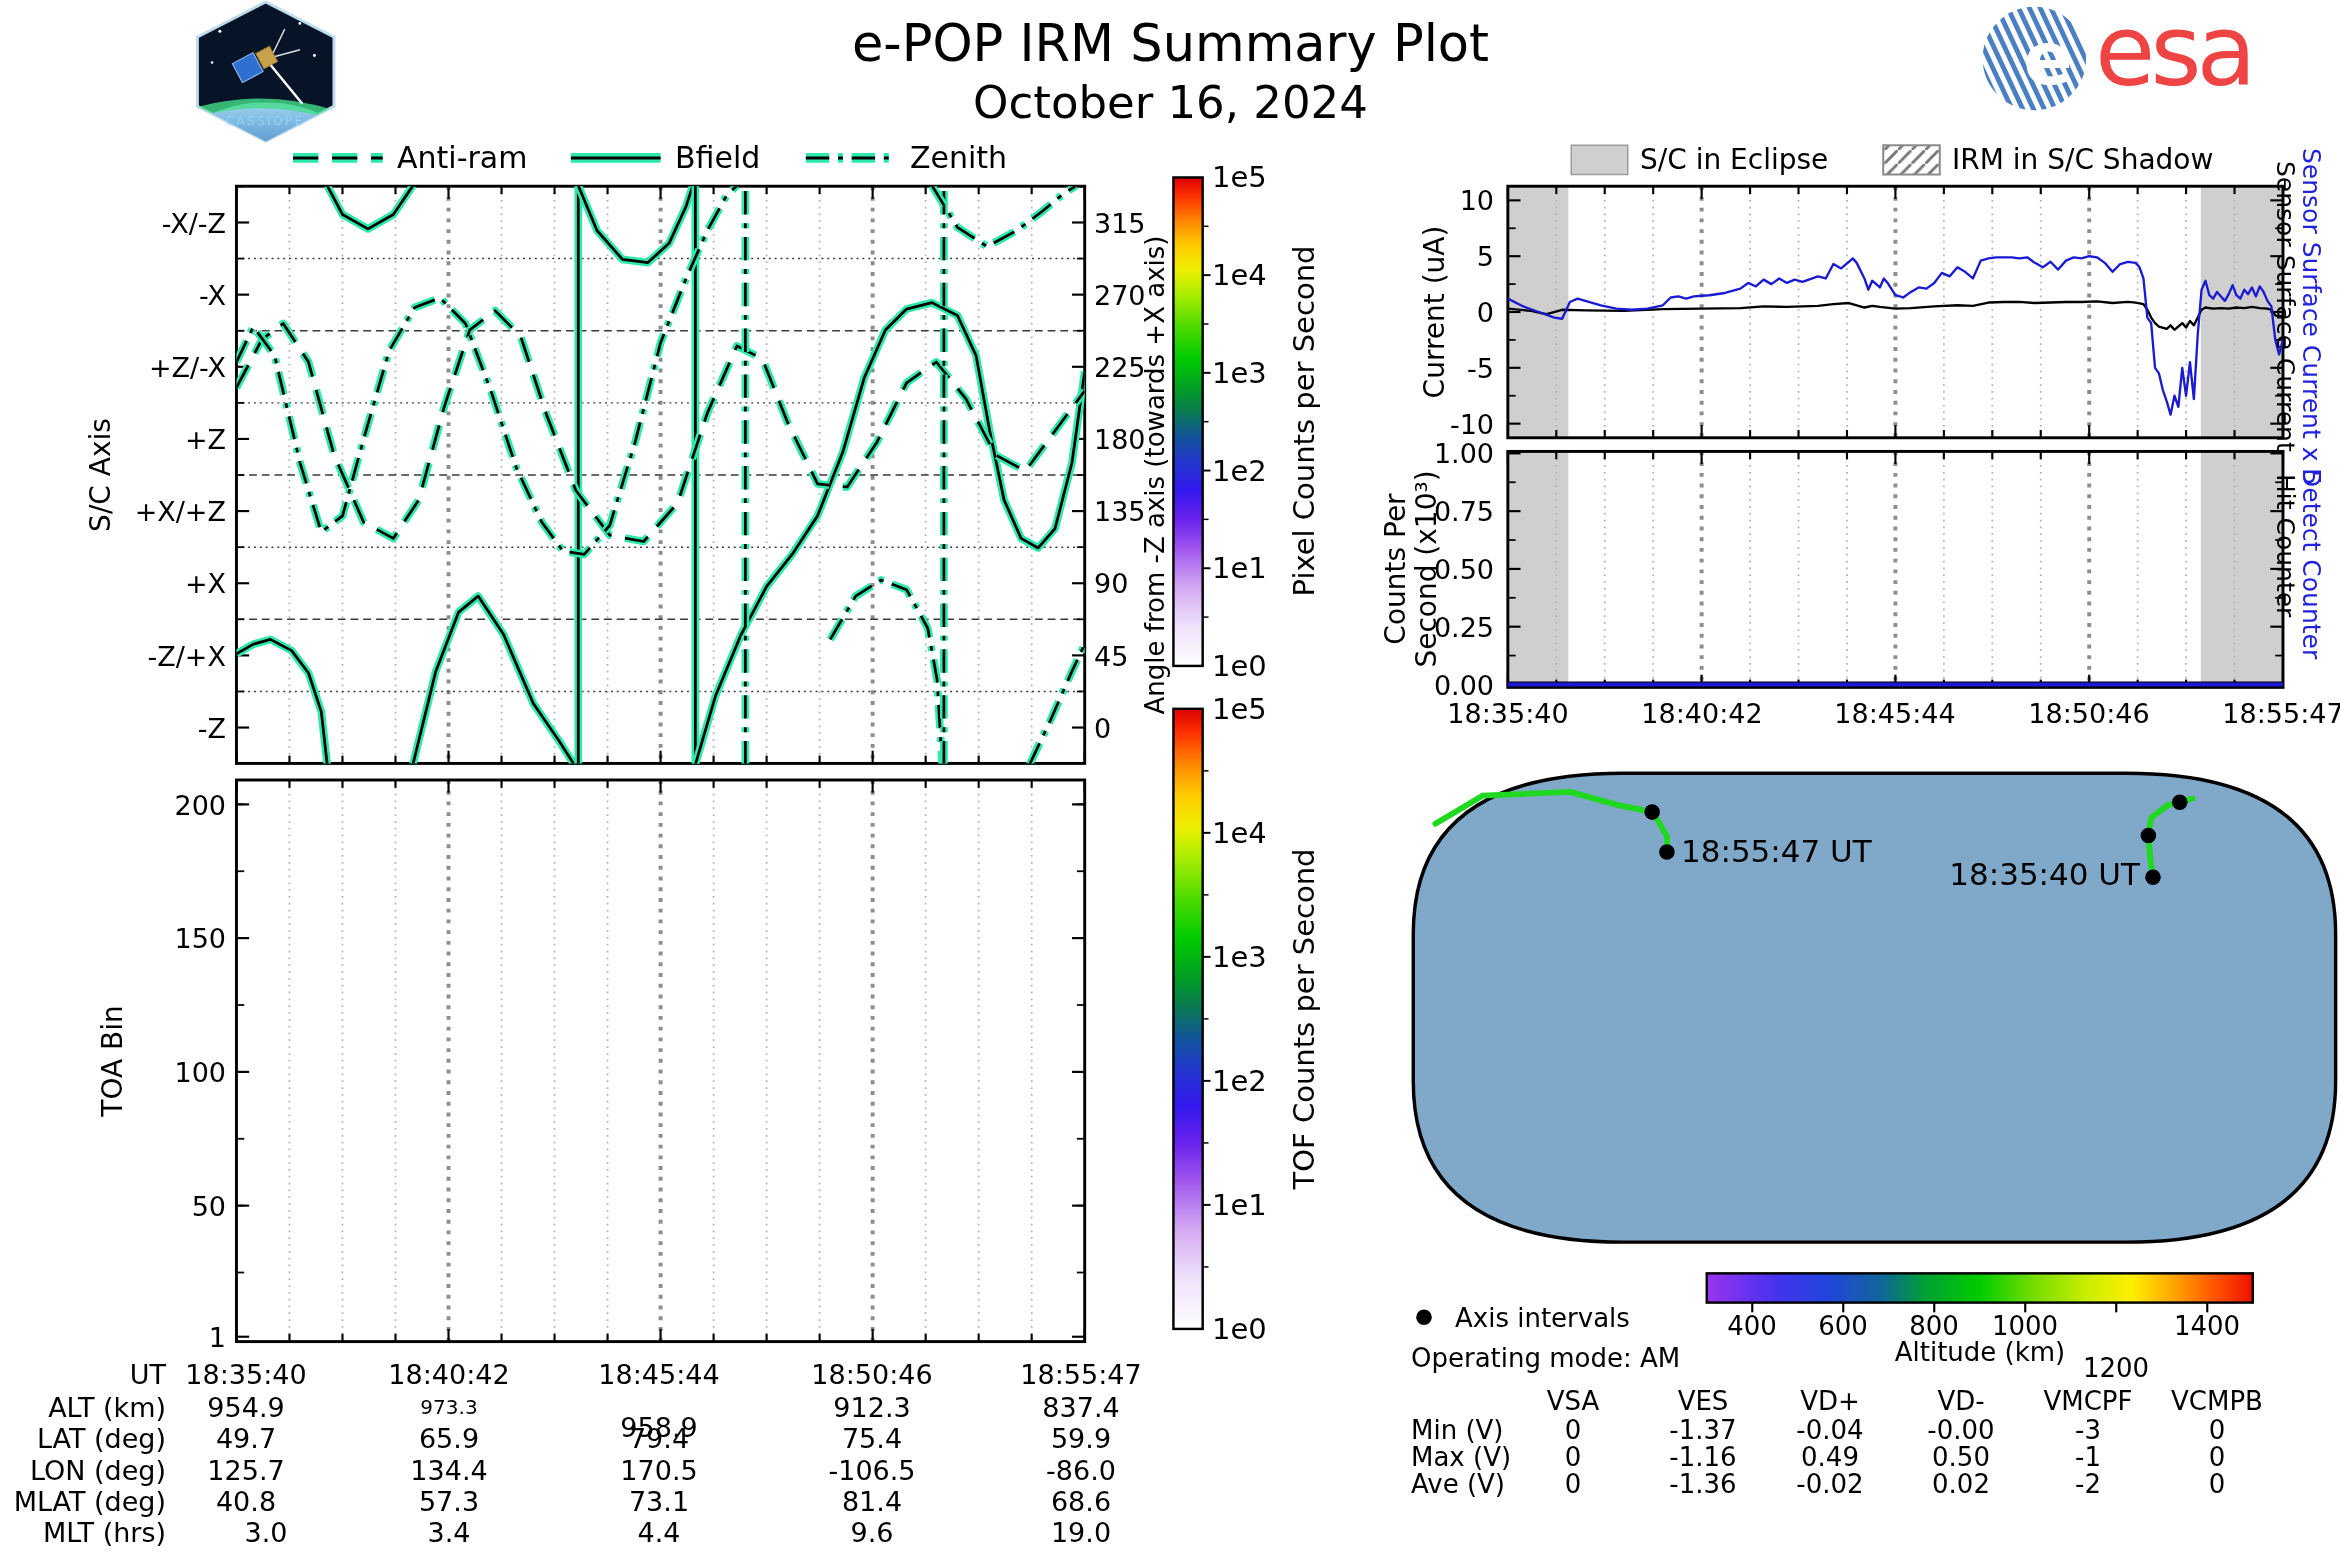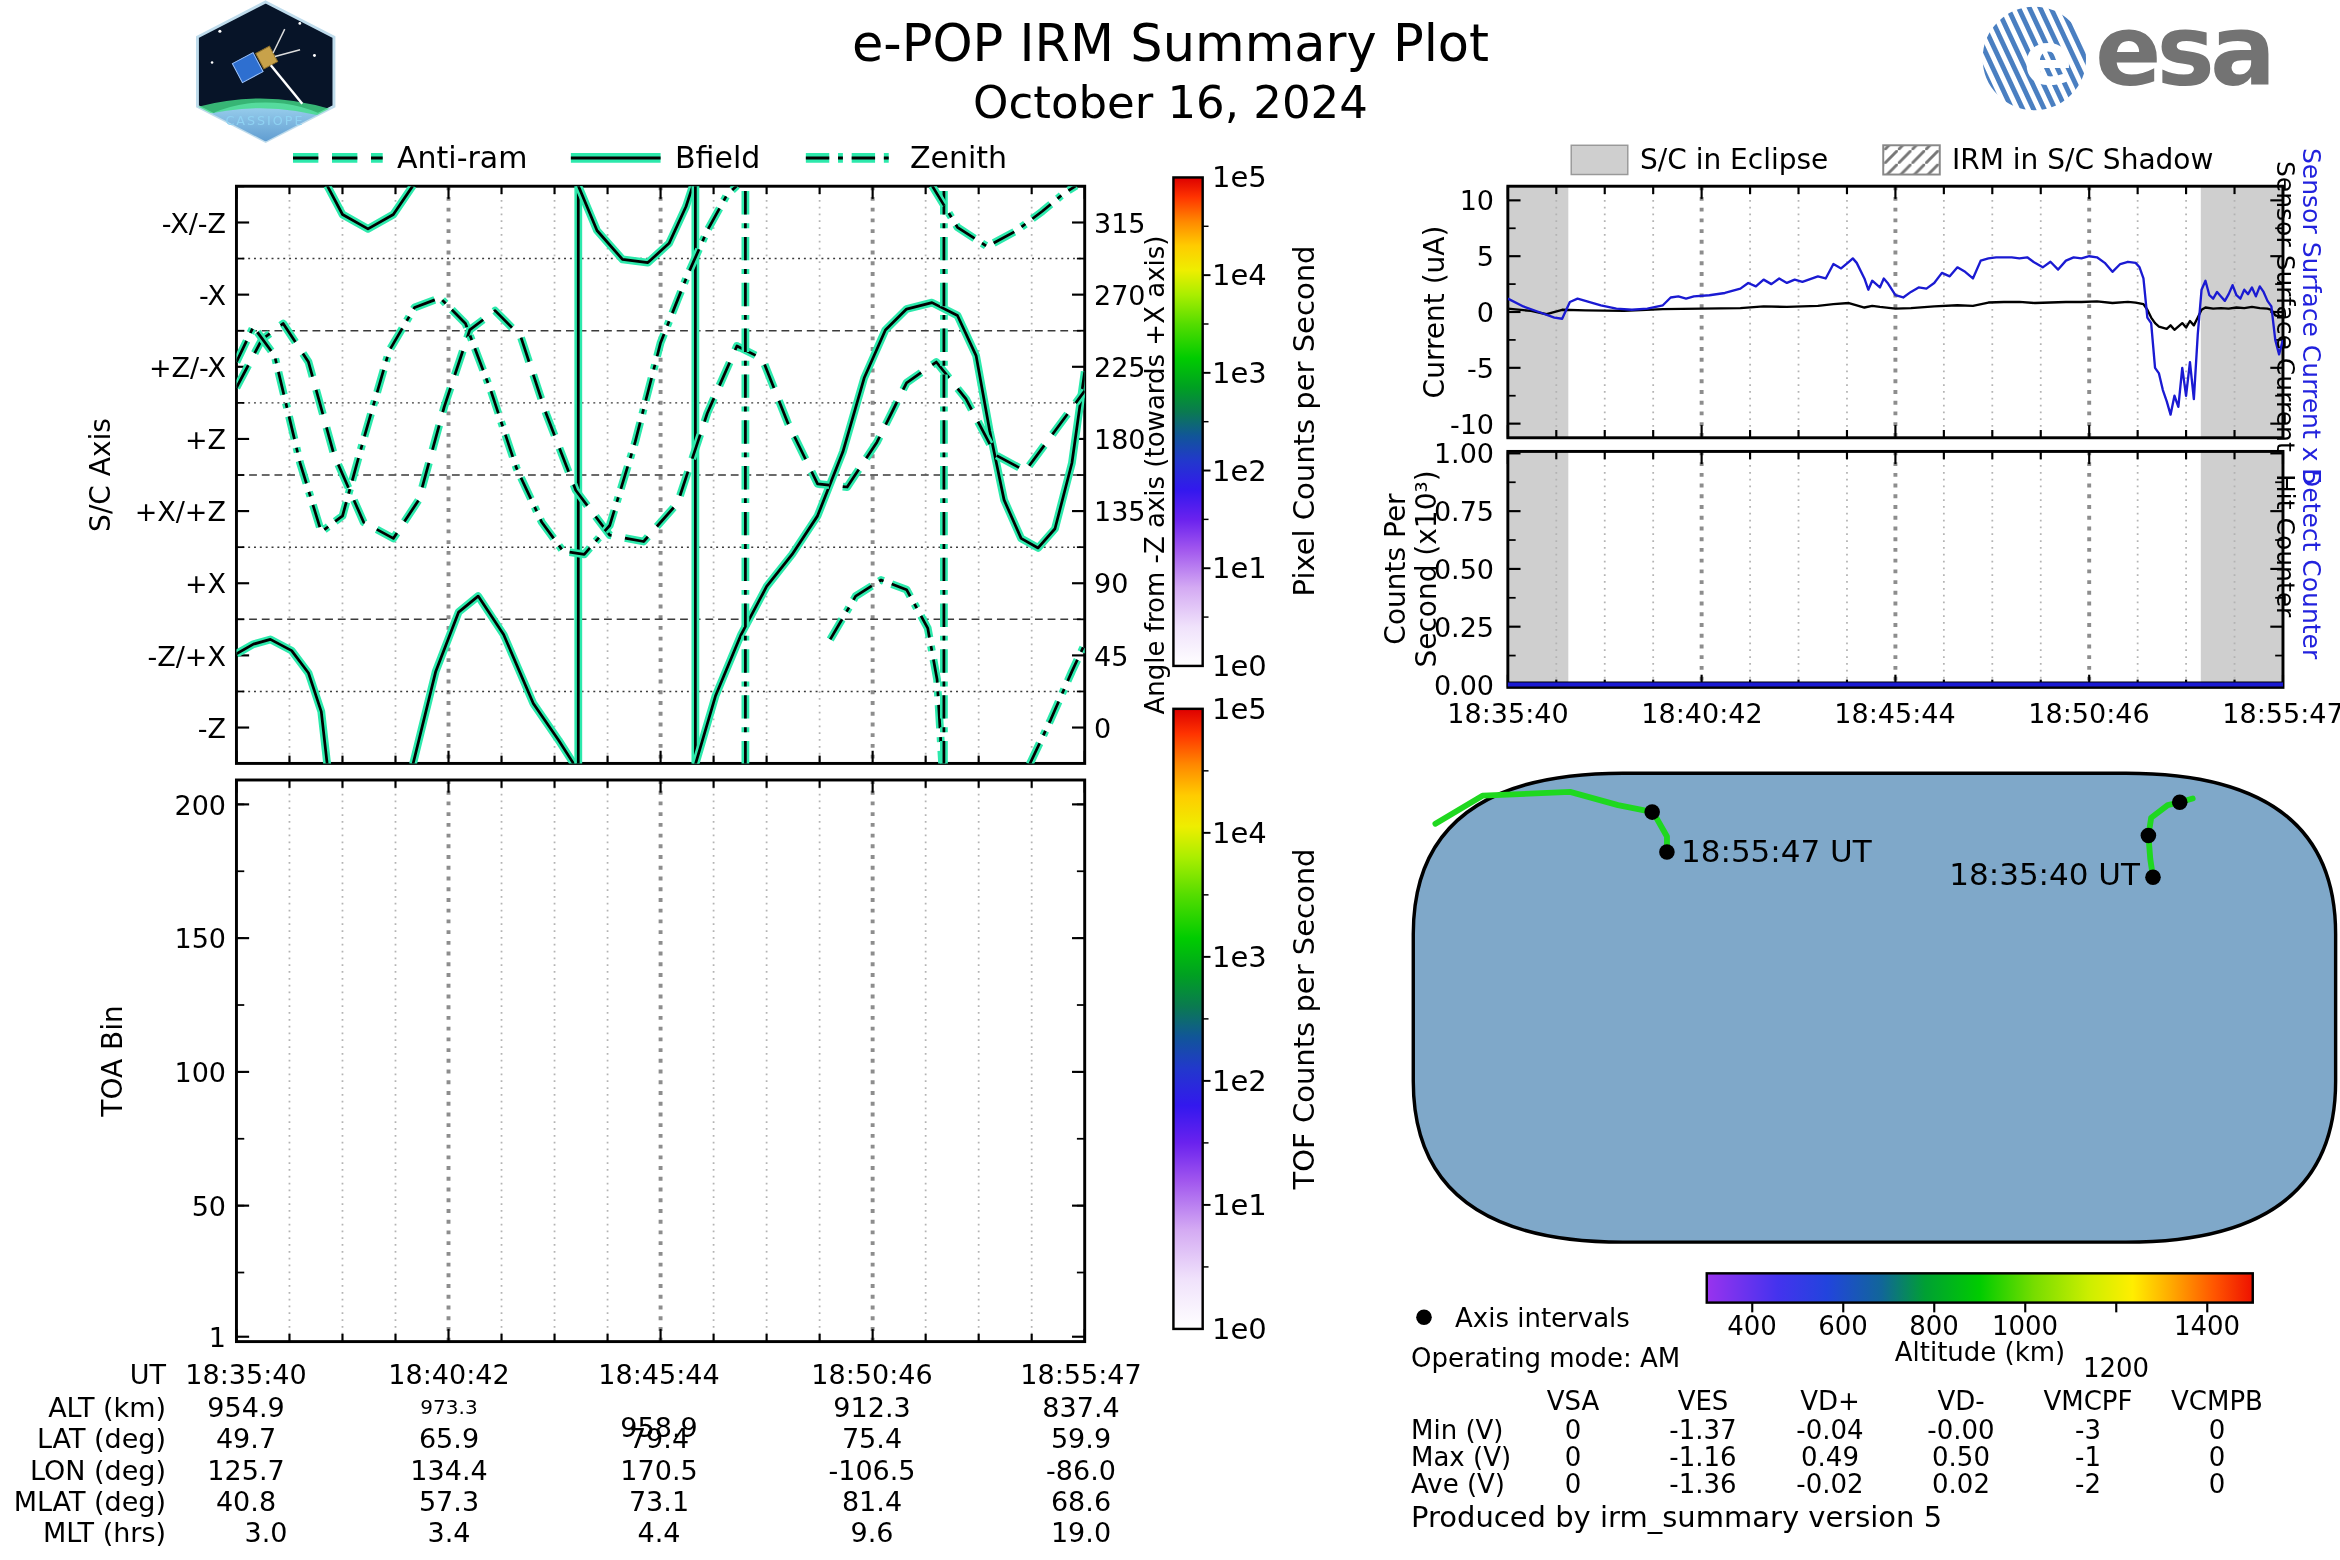--- a/index.html
+++ b/index.html
@@ -3,21 +3,21 @@
 <meta charset="utf-8">
 <style>
   html,body{margin:0;padding:0;background:#ffffff;}
   #page{position:relative;width:2341px;height:1560px;background:#ffffff;overflow:hidden;
         font-family:"DejaVu Sans","Liberation Sans",sans-serif;color:#000;}
   .lbl{position:absolute;white-space:nowrap;line-height:1;}
   .vlab{transform:translate(-50%,-50%) rotate(-90deg);text-align:center;}
   .vdown{writing-mode:vertical-rl;}
   #page-title{left:0;right:0;top:17.6px;text-align:center;font-size:51px;}
   #page-date{left:0;right:0;top:80px;text-align:center;font-size:45px;}
-  #esa-word{left:2095px;top:2px;font-size:98px;font-weight:bold;color:#737373;letter-spacing:-4.9px;}
+  #esa-word{left:2095px;top:2px;font-size:98px;font-weight:normal;color:#ef4444;letter-spacing:-4.9px;}
   .legend-lbl{font-size:30px;}
   .ecl-lbl{font-size:28px;}
 </style>
 </head>
 <body>
 
 <div id="page">
 
   <svg id="gfx" width="2341" height="1560" style="position:absolute;left:0;top:0;" viewBox="0 0 2400 1600">
     <defs>
@@ -574,21 +574,20 @@
   <div class="lbl vdown" style="left:2273px;top:161px;font-size:25px;">Sensor Surface Current</div>
   <div class="lbl vdown" style="left:2299px;top:468px;font-size:25px;color:#2222dd;">Detect Counter</div>
   <div class="lbl vdown" style="left:2273px;top:474px;font-size:25px;">Hit Counter</div>
 
   <div class="lbl" style="left:1681px;top:836px;font-size:31px;">18:55:47 UT</div>
   <div class="lbl" style="left:1902px;top:859px;width:238px;text-align:right;font-size:31px;">18:35:40 UT</div>
 
   <div class="lbl" style="left:1455px;top:1305px;font-size:26px;">Axis intervals</div>
   <div class="lbl" style="left:1411px;top:1345px;font-size:26px;">Operating mode: AM</div>
   <div class="lbl" style="left:1707px;top:1339px;width:546px;text-align:center;font-size:26px;">Altitude (km)</div>
-  <div class="lbl" style="left:1411px;top:1503px;font-size:29px;">Produced by irm_summary version 5</div>
 
   <div id="labels" style="position:absolute;left:0;top:0;width:2341px;height:1560px;">
       <span class="lbl" style="font-size: 27px; left: 226px; top: 223px; transform: translate(-100%, -50%);">-X/-Z</span>
       <span class="lbl" style="font-size: 27px; left: 226px; top: 295px; transform: translate(-100%, -50%);">-X</span>
       <span class="lbl" style="font-size: 27px; left: 226px; top: 367px; transform: translate(-100%, -50%);">+Z/-X</span>
       <span class="lbl" style="font-size: 27px; left: 226px; top: 439px; transform: translate(-100%, -50%);">+Z</span>
       <span class="lbl" style="font-size: 27px; left: 226px; top: 511px; transform: translate(-100%, -50%);">+X/+Z</span>
       <span class="lbl" style="font-size: 27px; left: 226px; top: 583px; transform: translate(-100%, -50%);">+X</span>
       <span class="lbl" style="font-size: 27px; left: 226px; top: 656px; transform: translate(-100%, -50%);">-Z/+X</span>
       <span class="lbl" style="font-size: 27px; left: 226px; top: 728px; transform: translate(-100%, -50%);">-Z</span>

